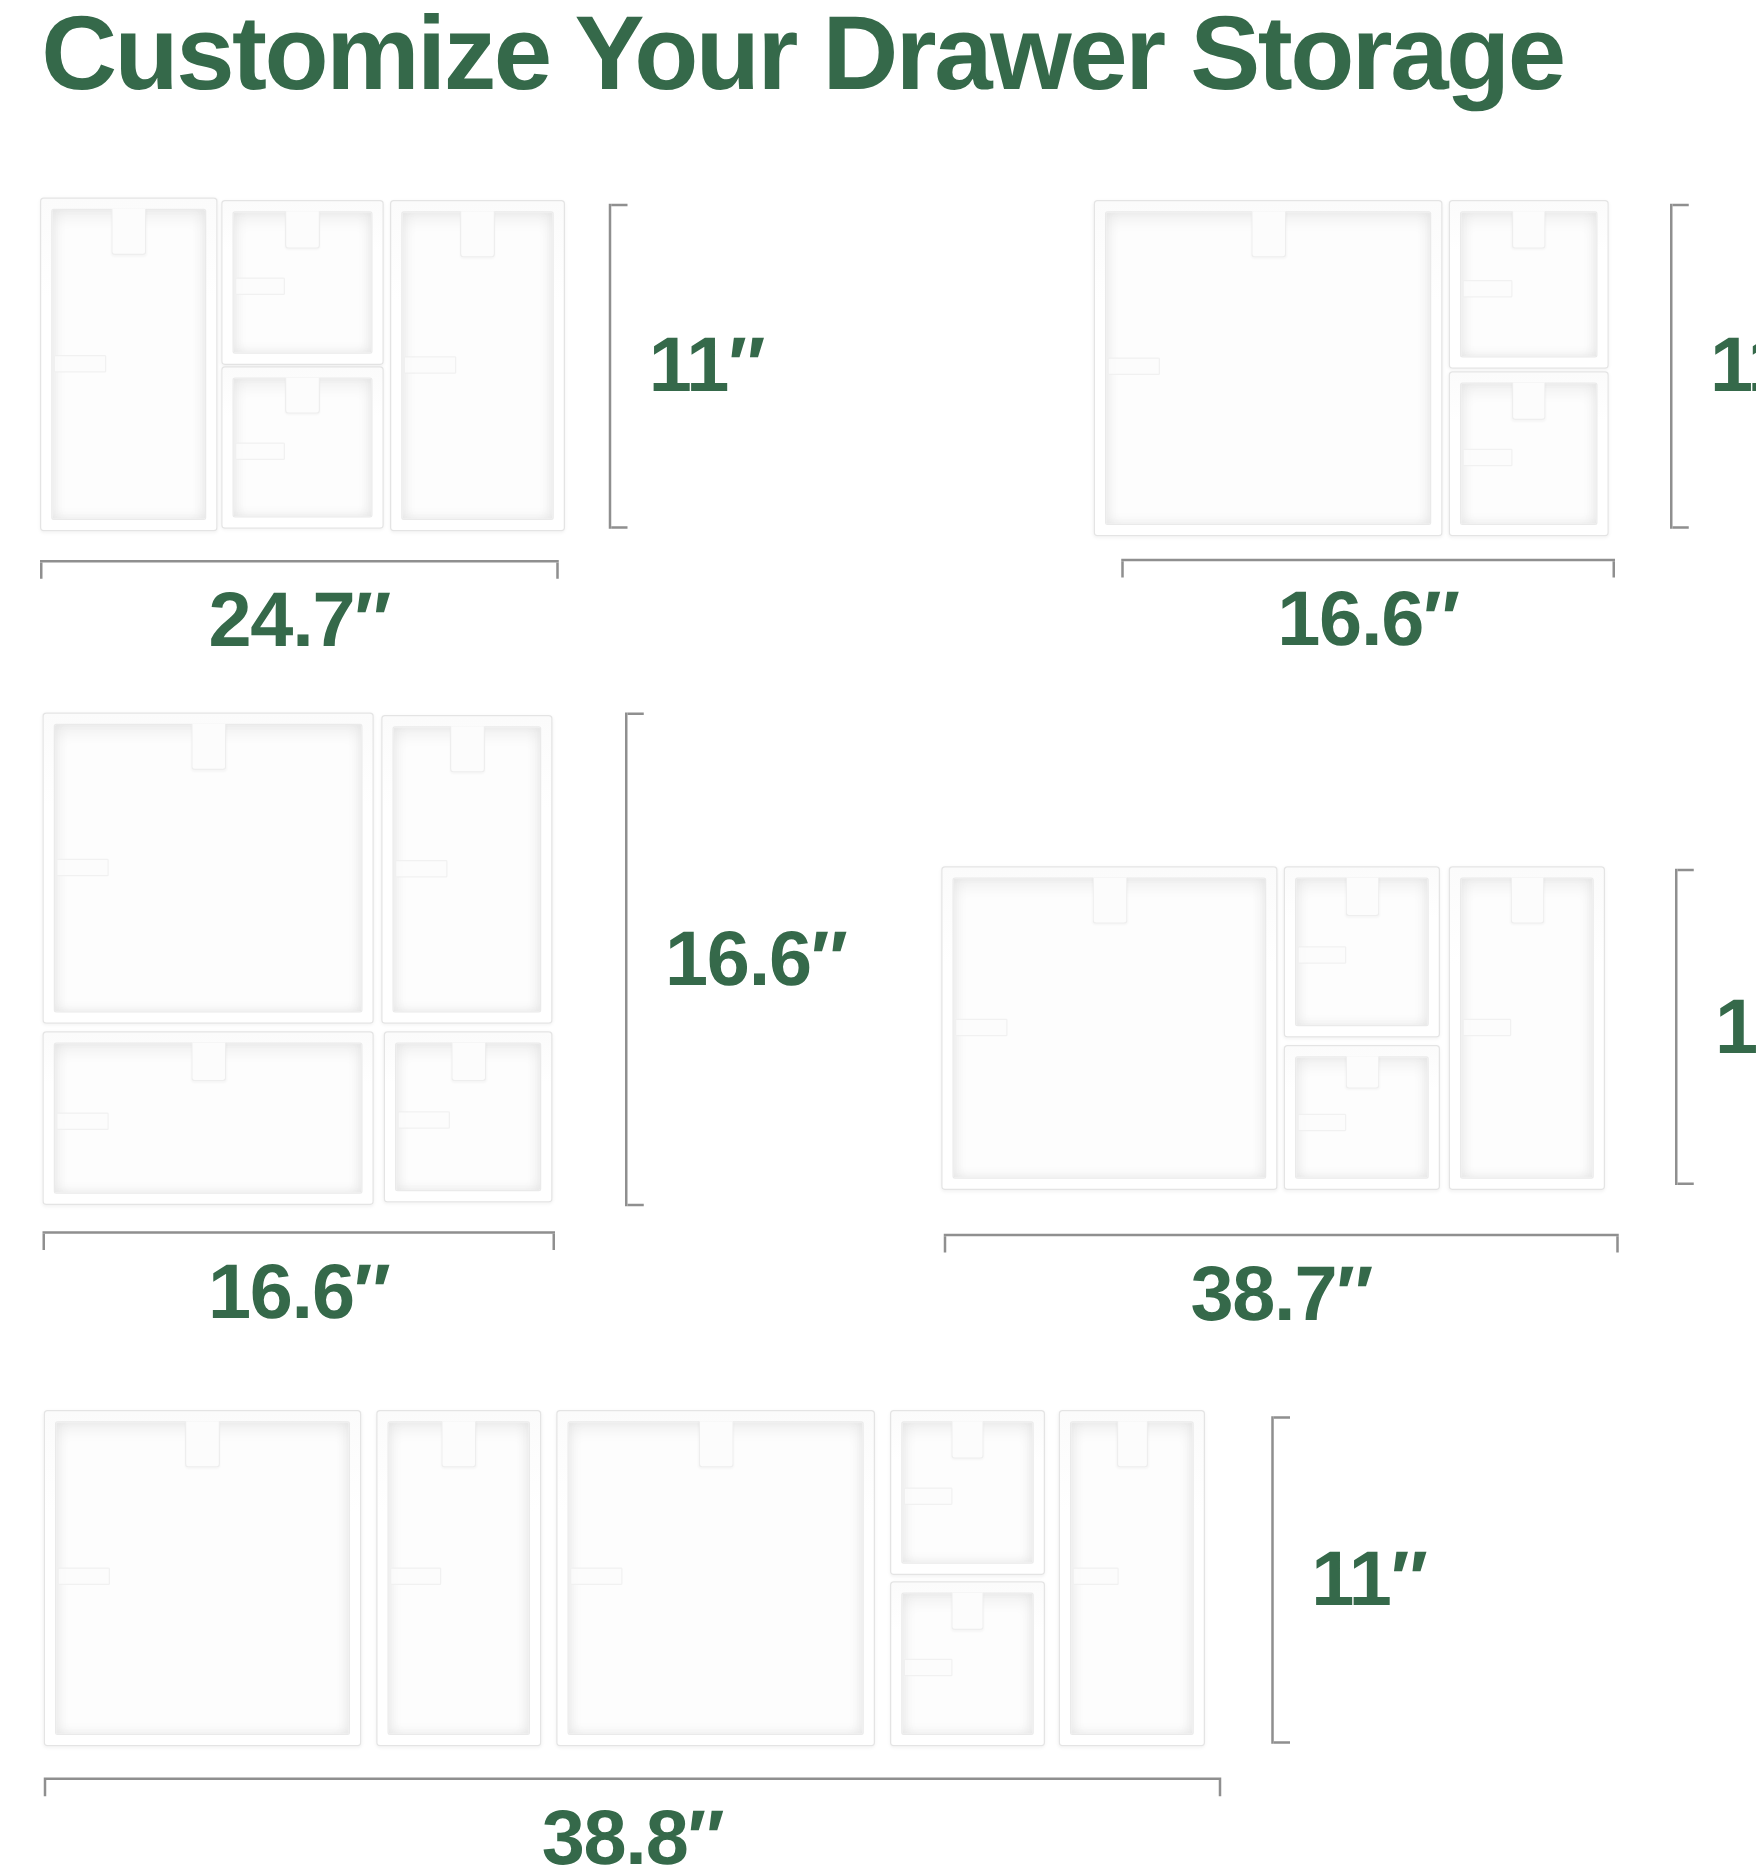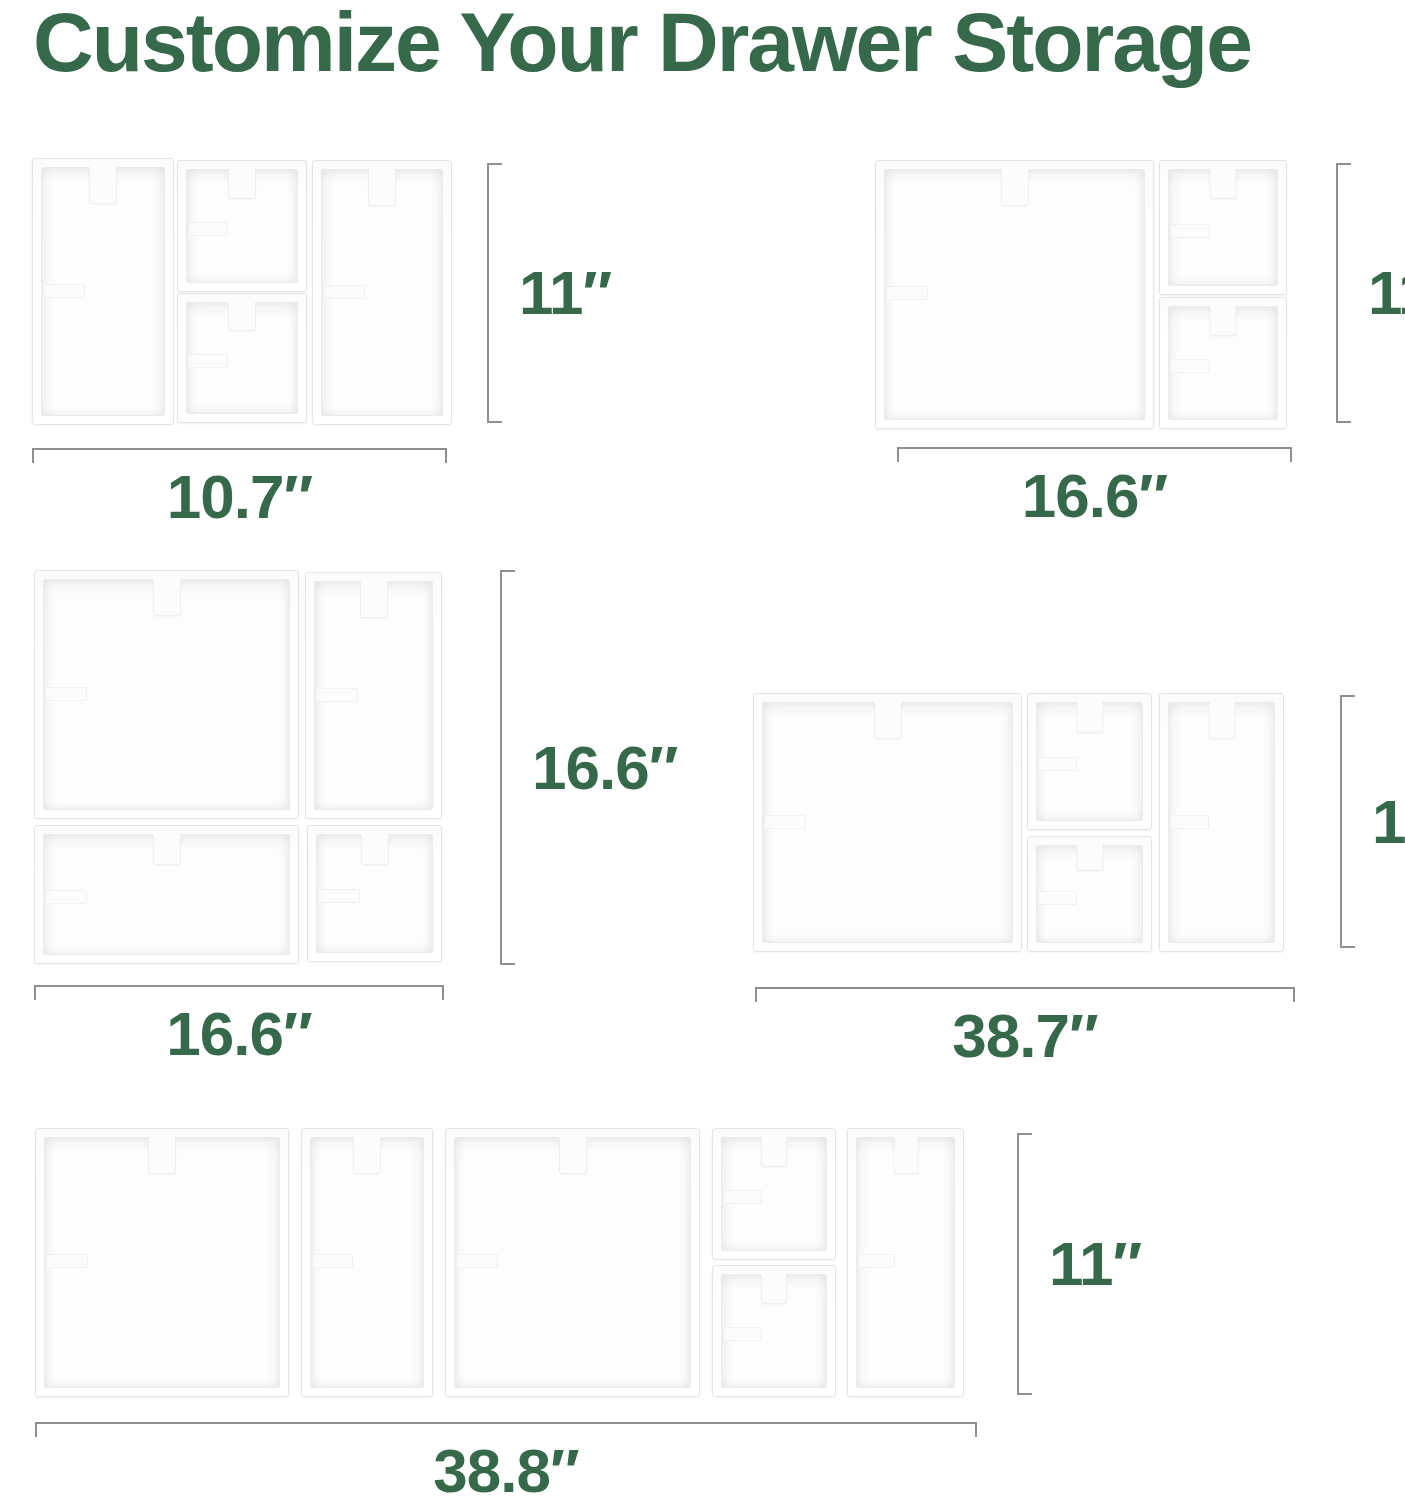--- a/index.html
+++ b/index.html
@@ -134,21 +134,21 @@
       </div>
       <div class="vbracket" style="left: 460px; top: 163px; height: 260px;">
         <div class="tick top"></div>
         <div class="tick bot"></div>
       </div>
       <div class="dim-label" style="left: 492px; top: 293px; transform: translateY(-50%);">11″</div>
       <div class="hbracket" style="left: 5px; top: 448px; width: 415px;">
         <div class="tick left"></div>
         <div class="tick right"></div>
       </div>
-      <div class="dim-label" style="left: 212.5px; top: 466px; transform: translateX(-50%);">10.7″</div>
+      <div class="dim-label" style="left: 212.5px; top: 466px; transform: translateX(-50%);">24.7″</div>
       <div class="layout" style="left: 848px; top: 160px; width: 410px; height: 267px;">
         <div class="bin" style="left: 0px; top: 0px; width: 277px; height: 267px;">
           <div class="bin-inner"></div>
           <div class="bin-tab" style="width: 26px; height: 36px;"></div>
           <div class="bin-notch" style="width: 40px;"></div>
         </div>
         <div class="bin" style="left: 284px; top: 0px; width: 126px; height: 133px;">
           <div class="bin-inner"></div>
           <div class="bin-tab" style="width: 25px; height: 29px;"></div>
           <div class="bin-notch" style="width: 38px;"></div>

